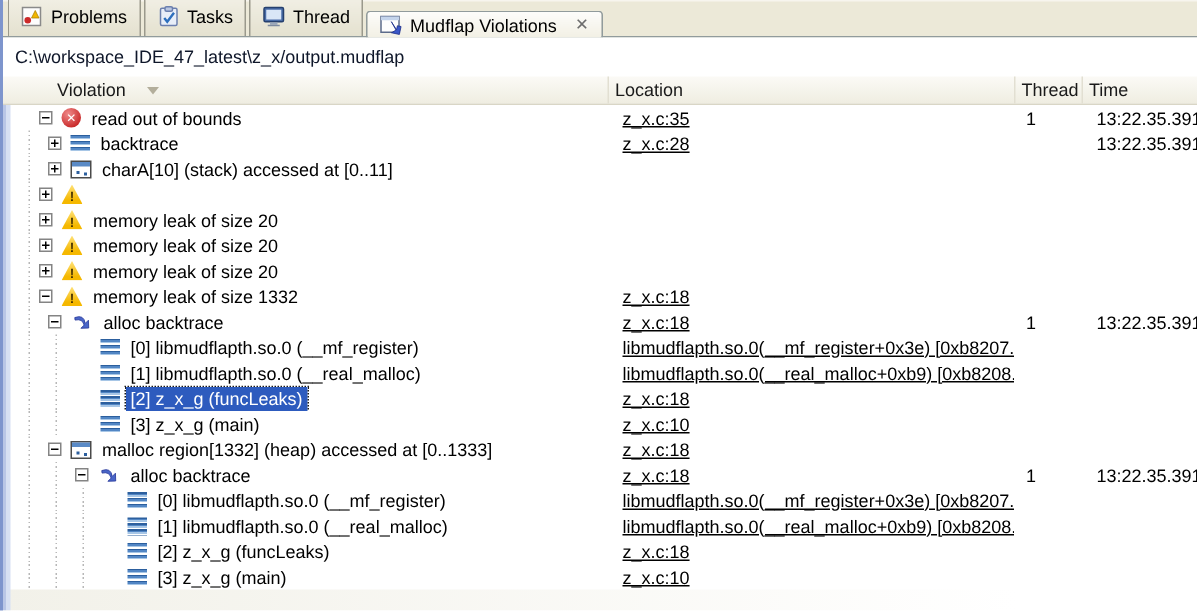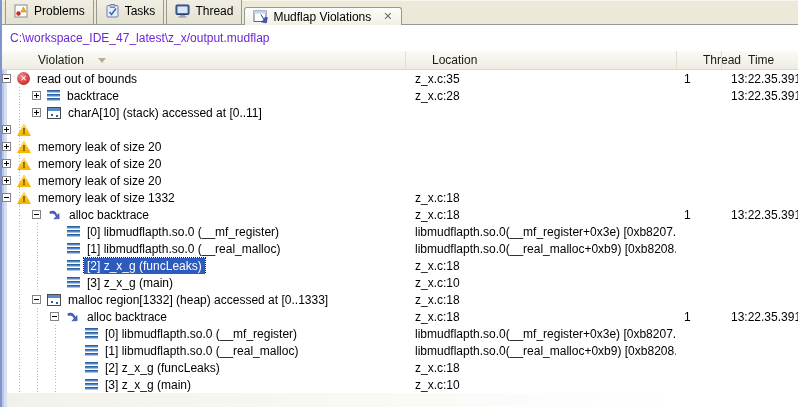--- a/index.html
+++ b/index.html
@@ -25,56 +25,56 @@
     background: linear-gradient(#fdfdfb, #f2f0e4); height: 18px; margin-bottom: -1px;
     border-color: #919b9c;
   }
   .tab-label { color:#000; }
   .tab-close { color: #6d6d6d; font-weight: bold; font-size: 11px; margin-left: 6px; padding: 0 1px; }
   .ticon { width: 15px; height: 14px; flex: none; }
 
   
   .pathband {
     height: 26px; background: #fff; display: flex; align-items: center;
-    padding-left: 8px; color: #6d28d9;
+    padding-left: 8px; color: #0f172a;
   }
 
   
   .grid-cols { display: grid; grid-template-columns: 403px 271px 45px 1fr; }
   .thead {
     height: 19px; background: linear-gradient(#fbfaf6, #efede1);
     border-bottom: 1px solid #d9d6c6; align-items: center;
   }
-  .th { height: 100%; display: flex; align-items: center; padding-left: 26px; color: #1a1a1a; }
+  .th { height: 100%; display: flex; align-items: center; padding-left: 4px; color: #1a1a1a; }
   .th + .th { border-left: 1px solid #e2dfd2; }
   .th-violation { padding-left: 36px; }
   .sortarrow {
     width: 0; height: 0; margin-left: 14px;
     border-left: 4px solid transparent; border-right: 4px solid transparent;
     border-top: 5px solid #b3ae9b;
   }
 
   .tree { position: relative; background: #fff; }
   .leftstrip {
     position: absolute; left: 0; top: 0; bottom: 0; width: 5px;
     background: linear-gradient(to right, #b9c6e6 0 2px, #d7e0f3 2px 5px); z-index: 0;
   }
   .row { height: 17px; align-items: center; position: relative; z-index: 1; }
   .cell { display: flex; align-items: center; height: 100%; overflow: hidden; white-space: nowrap; }
-  .loc { padding-left: 10px; }
+  .loc { padding-left: 10px; text-decoration: underline; }
   .thr { padding-left: 8px; }
   .tim { padding-left: 10px; }
 
   
   .guide { background-repeat: no-repeat; }
   .lvl0.guide, .lvl1.guide { background-image: repeating-linear-gradient(to bottom,#b8b8b8 0 1px,transparent 1px 3px); background-size: 1px 100%; background-position: 17px 0; }
   .lvl2.guide { background-image: repeating-linear-gradient(to bottom,#b8b8b8 0 1px,transparent 1px 3px), repeating-linear-gradient(to bottom,#b8b8b8 0 1px,transparent 1px 3px); background-size: 1px 100%, 1px 100%; background-position: 17px 0, 35px 0; }
   .lvl3.guide { background-image: repeating-linear-gradient(to bottom,#b8b8b8 0 1px,transparent 1px 3px), repeating-linear-gradient(to bottom,#b8b8b8 0 1px,transparent 1px 3px), repeating-linear-gradient(to bottom,#b8b8b8 0 1px,transparent 1px 3px); background-size: 1px 100%,1px 100%,1px 100%; background-position: 17px 0, 35px 0, 53px 0; }
 
-  .lvl0 { padding-left: 0; } .lvl1 { padding-left: 30px; }
+  .lvl0 { padding-left: 24px; } .lvl1 { padding-left: 30px; }
   .lvl2 { padding-left: 48px; } .lvl3 { padding-left: 66px; }
 
   .exp {
     width: 9px; height: 9px; border: 1px solid #848484; background: #fff;
     position: relative; margin-right: 6px; flex: none;
   }
   .exp::before { content:""; position:absolute; left:1px; right:1px; top:3px; height:1px; background:#000; }
   .exp.plus::after { content:""; position:absolute; top:1px; bottom:1px; left:3px; width:1px; background:#000; }
   .exp-spacer { width: 11px; margin-right: 6px; flex: none; }
 

